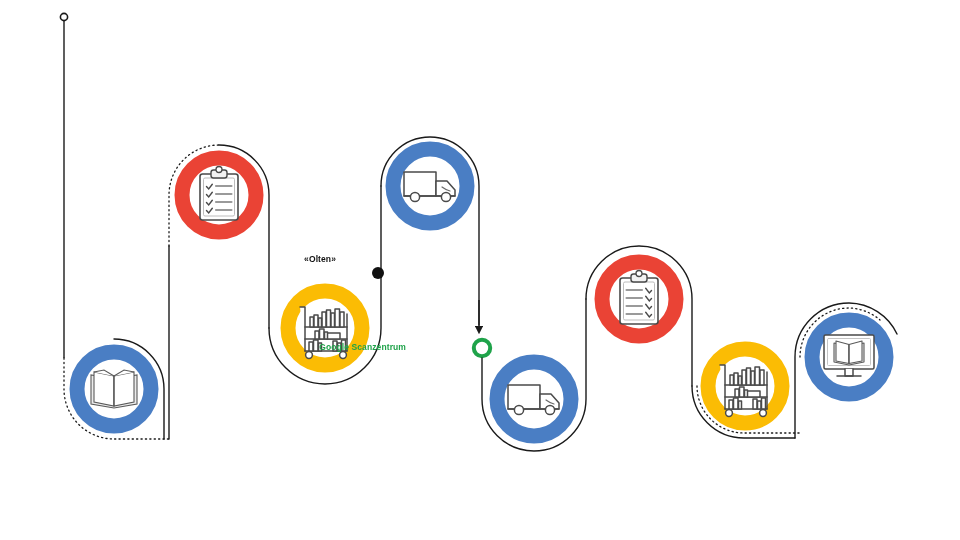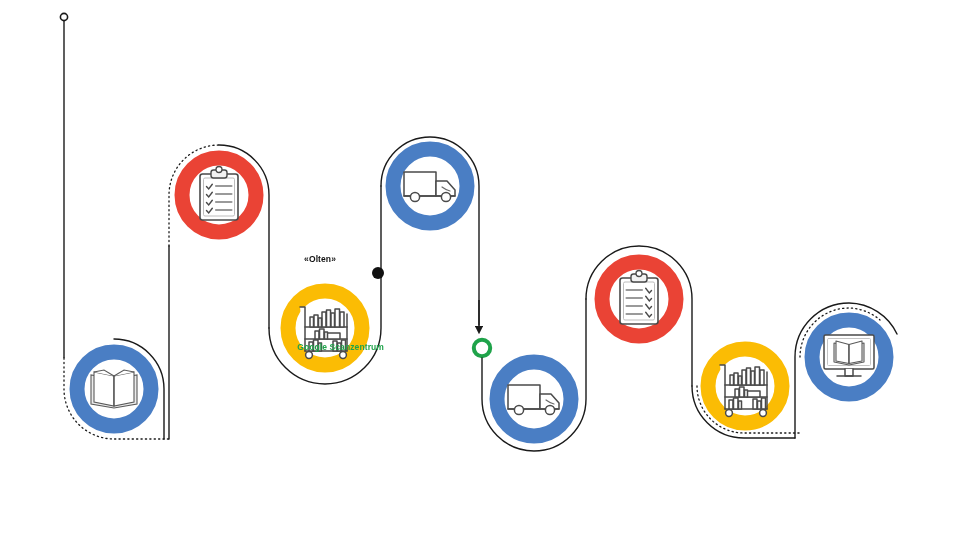--- a/index.html
+++ b/index.html
@@ -36,21 +36,21 @@
     line-height: 1;
   }
   .label-olten {
     color: #111111;
     left: 336px;
     top: 255px;
     text-align: right;
   }
   .label-scanzentrum {
     color: #1FA34A;
-    left: 384px;
+    left: 406px;
     top: 343px;
     text-align: left;
   }
 </style>
 </head>
 <body>
 
 <div id="stage">
 
   <svg id="flow-svg" viewBox="0 0 960 540">

